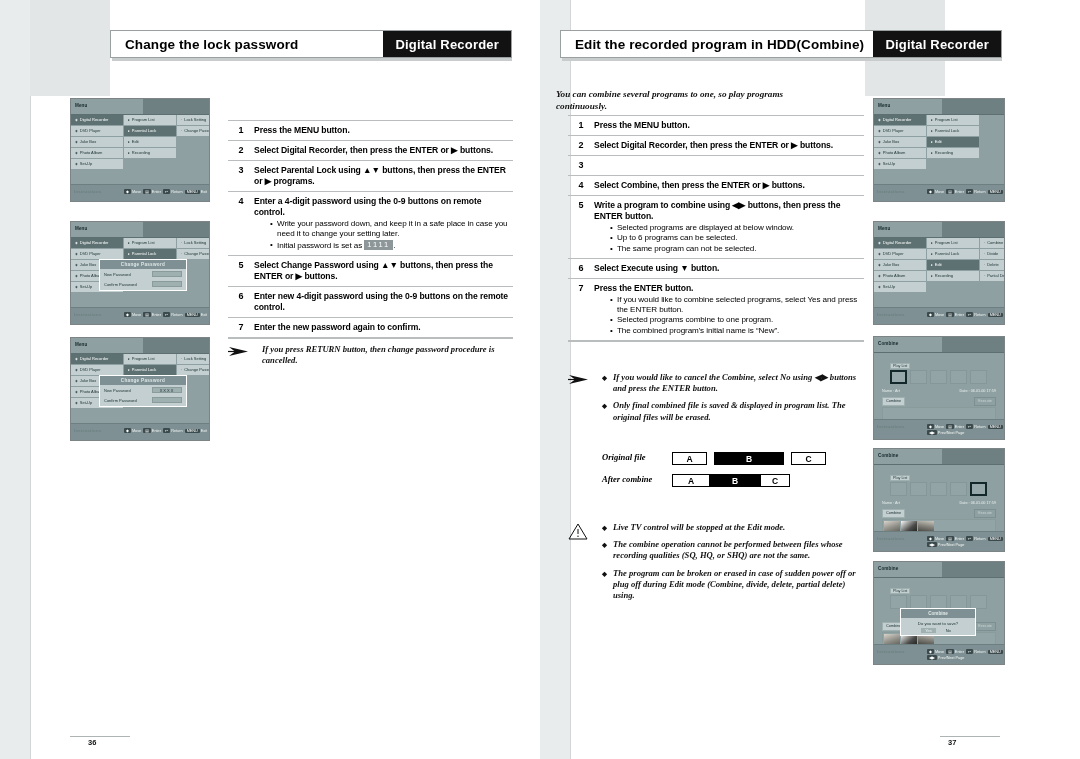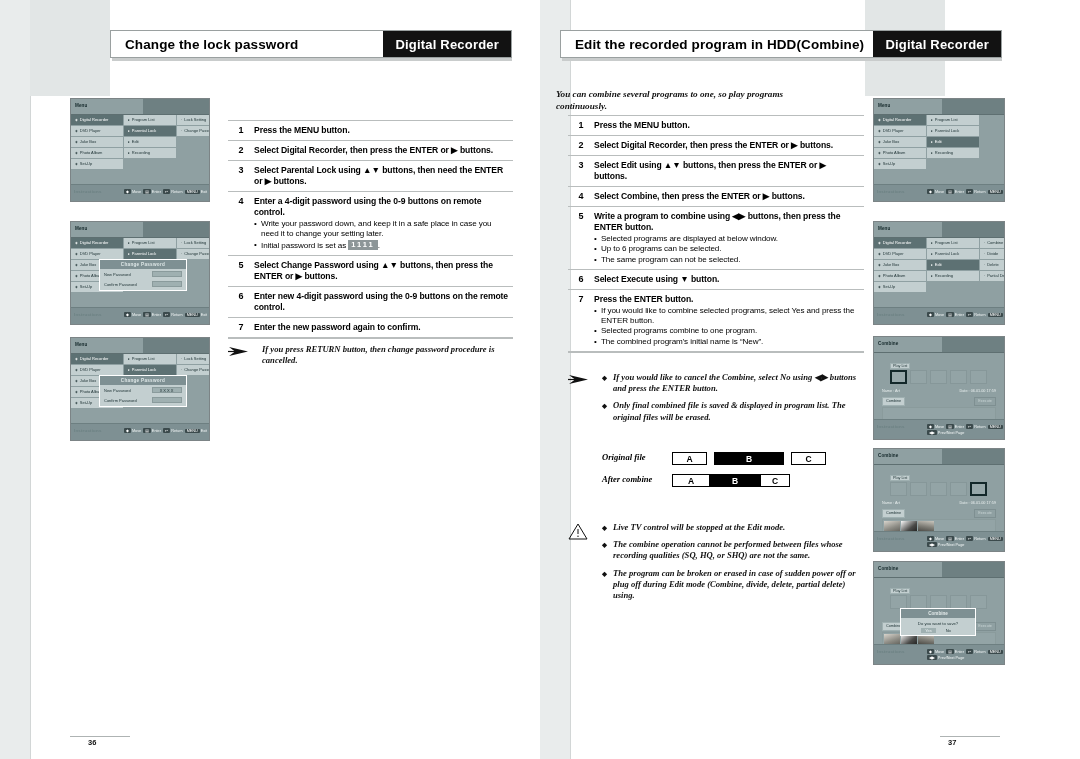--- a/index.html
+++ b/index.html
@@ -34,26 +34,26 @@
   .intro{position:absolute;font-family:"Liberation Serif", serif;font-style:italic;
          font-weight:bold;font-size:9.2px;line-height:12px;color:#111;}
 
   
   .steps{position:absolute;}
   .step{display:flex;border-top:1px solid #b9bdbd;padding:4px 0 4px 0;}
   .step:first-child{border-top:1px solid #b9bdbd;}
   .step-num{width:26px;text-align:center;font-size:9px;font-weight:bold;flex:none;line-height:11px;}
   .step-body{flex:1;padding-right:4px;}
   .step-text{font-size:8.6px;font-weight:bold;line-height:11px;letter-spacing:-.1px;}
-  .bullets{margin:1px 0 0 0;padding:0;list-style:none;}
+  .bullets{margin:1px 0 0 16px;padding:0;list-style:none;}
   .bullets li{font-size:8.1px;font-weight:normal;line-height:10.3px;
               padding-left:7px;position:relative;letter-spacing:-.1px;}
   .bullets li:before{content:"\2022";position:absolute;left:0;top:0;font-size:8px;}
   .steps-end2{border-top:2px solid #b9bdbd;}
-  .key{display:inline-block;background:#8d9698;color:#fff;font-size:7.5px;font-weight:bold;
+  .key{display:inline-block;background:#8d9698;color:#fff;font-size:7.5px;font-weight:normal;
        padding:0 3px;letter-spacing:2px;vertical-align:1px;}
 
   
   .note{position:absolute;display:flex;}
   .note-mark{width:34px;flex:none;padding-top:1px;}
   .note-mark svg{display:block;}
   .note-body{flex:1;font-family:"Liberation Serif", serif;font-style:italic;font-weight:bold;
              font-size:8.6px;line-height:11.2px;color:#111;}
   .note-list{margin:0;padding:0;list-style:none;}
   .note-list li{position:relative;padding-left:11px;margin-bottom:6px;}
@@ -151,21 +151,21 @@
     </div>
     <div class="step">
       <div class="step-num">2</div>
       <div class="step-body">
           <div class="step-text">Select Digital Recorder, then press the ENTER or ▶ buttons.</div>
         </div>
     </div>
     <div class="step">
       <div class="step-num">3</div>
       <div class="step-body">
-          <div class="step-text">Select Parental Lock using ▲▼ buttons, then need the ENTER or ▶ buttons.</div>
+          <div class="step-text">Select Parental Lock using ▲▼ buttons, then press the ENTER or ▶ programs.</div>
         </div>
     </div>
     <div class="step">
       <div class="step-num">4</div>
       <div class="step-body">
         <div class="step-text">Enter a 4-digit password using the 0-9 buttons on remote control.</div>
         <ul class="bullets">
           <li>Write your password down, and keep it in a safe place in case you need it to change your setting later.</li>
           <li>Initial password is set as <span class="key">1111</span>.</li>
         </ul>
@@ -345,23 +345,20 @@
         </div>
     </div>
     <div class="step">
       <div class="step-num">2</div>
       <div class="step-body">
           <div class="step-text">Select Digital Recorder, then press the ENTER or ▶ buttons.</div>
         </div>
     </div>
     <div class="step">
       <div class="step-num">3</div>
-      <div class="step-body">
-          <div class="step-text">Select Edit using ▲▼ buttons, then press the ENTER or ▶ buttons.</div>
-        </div>
     </div>
     <div class="step">
       <div class="step-num">4</div>
       <div class="step-body">
           <div class="step-text">Select Combine, then press the ENTER or ▶ buttons.</div>
         </div>
     </div>
     <div class="step">
       <div class="step-num">5</div>
       <div class="step-body">

